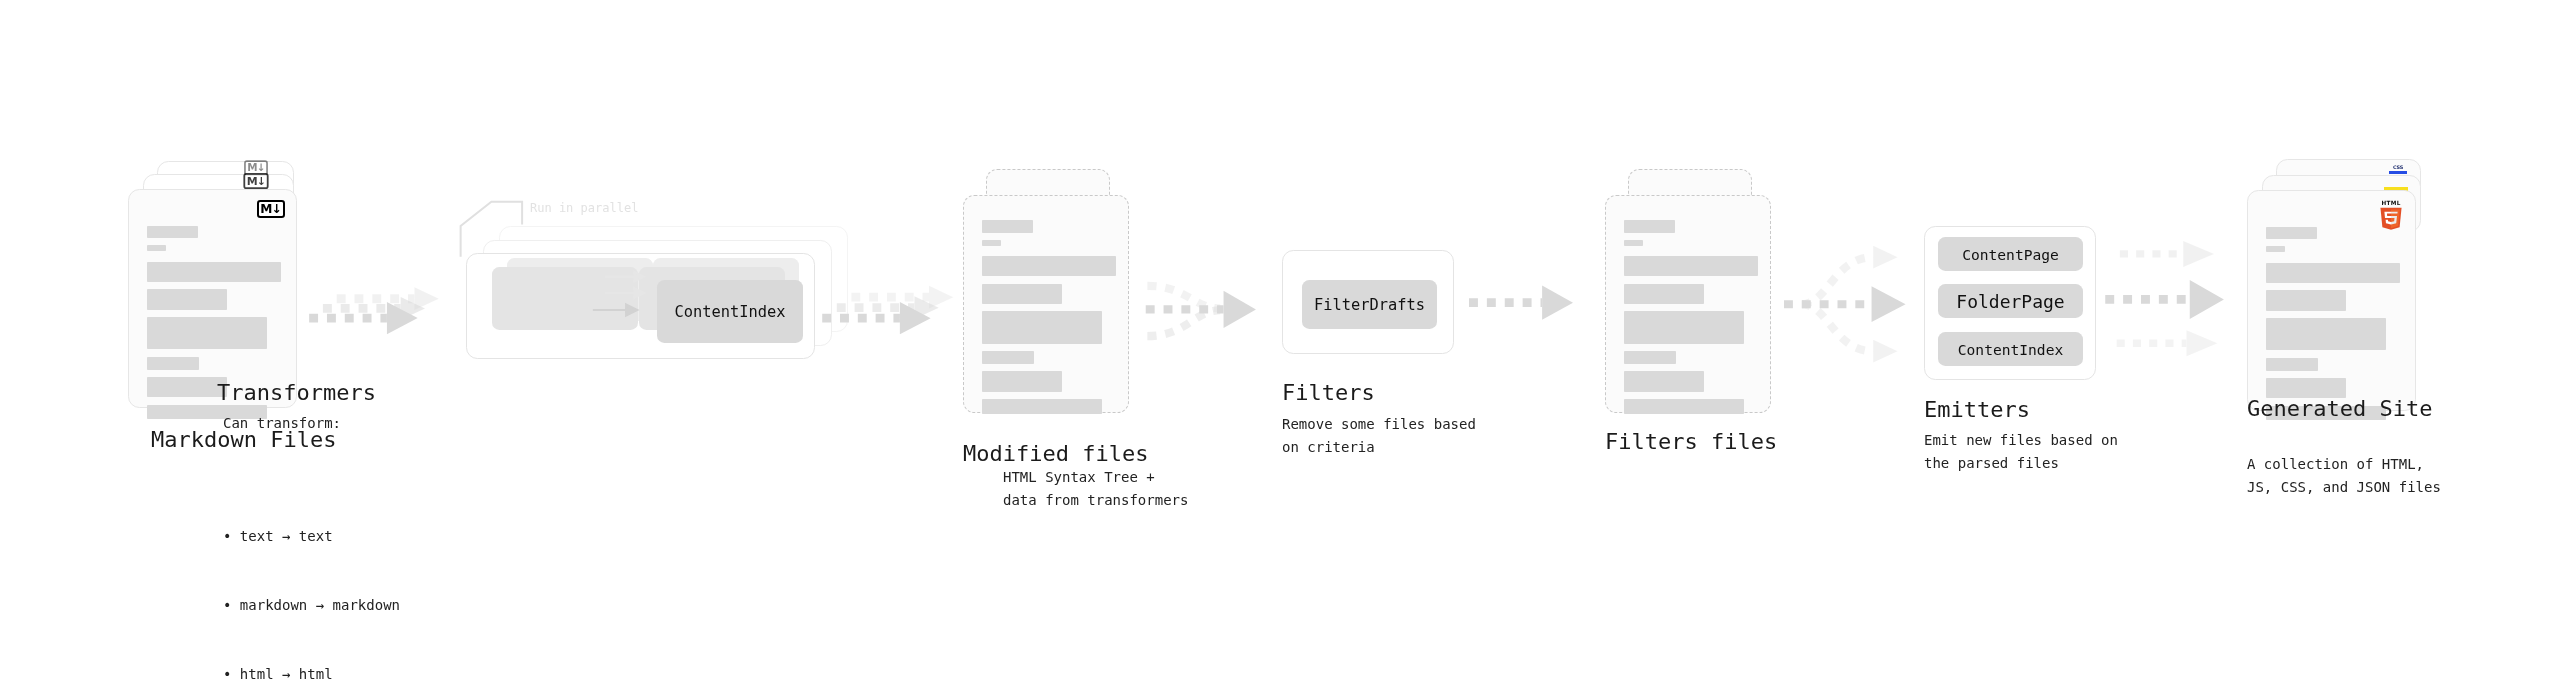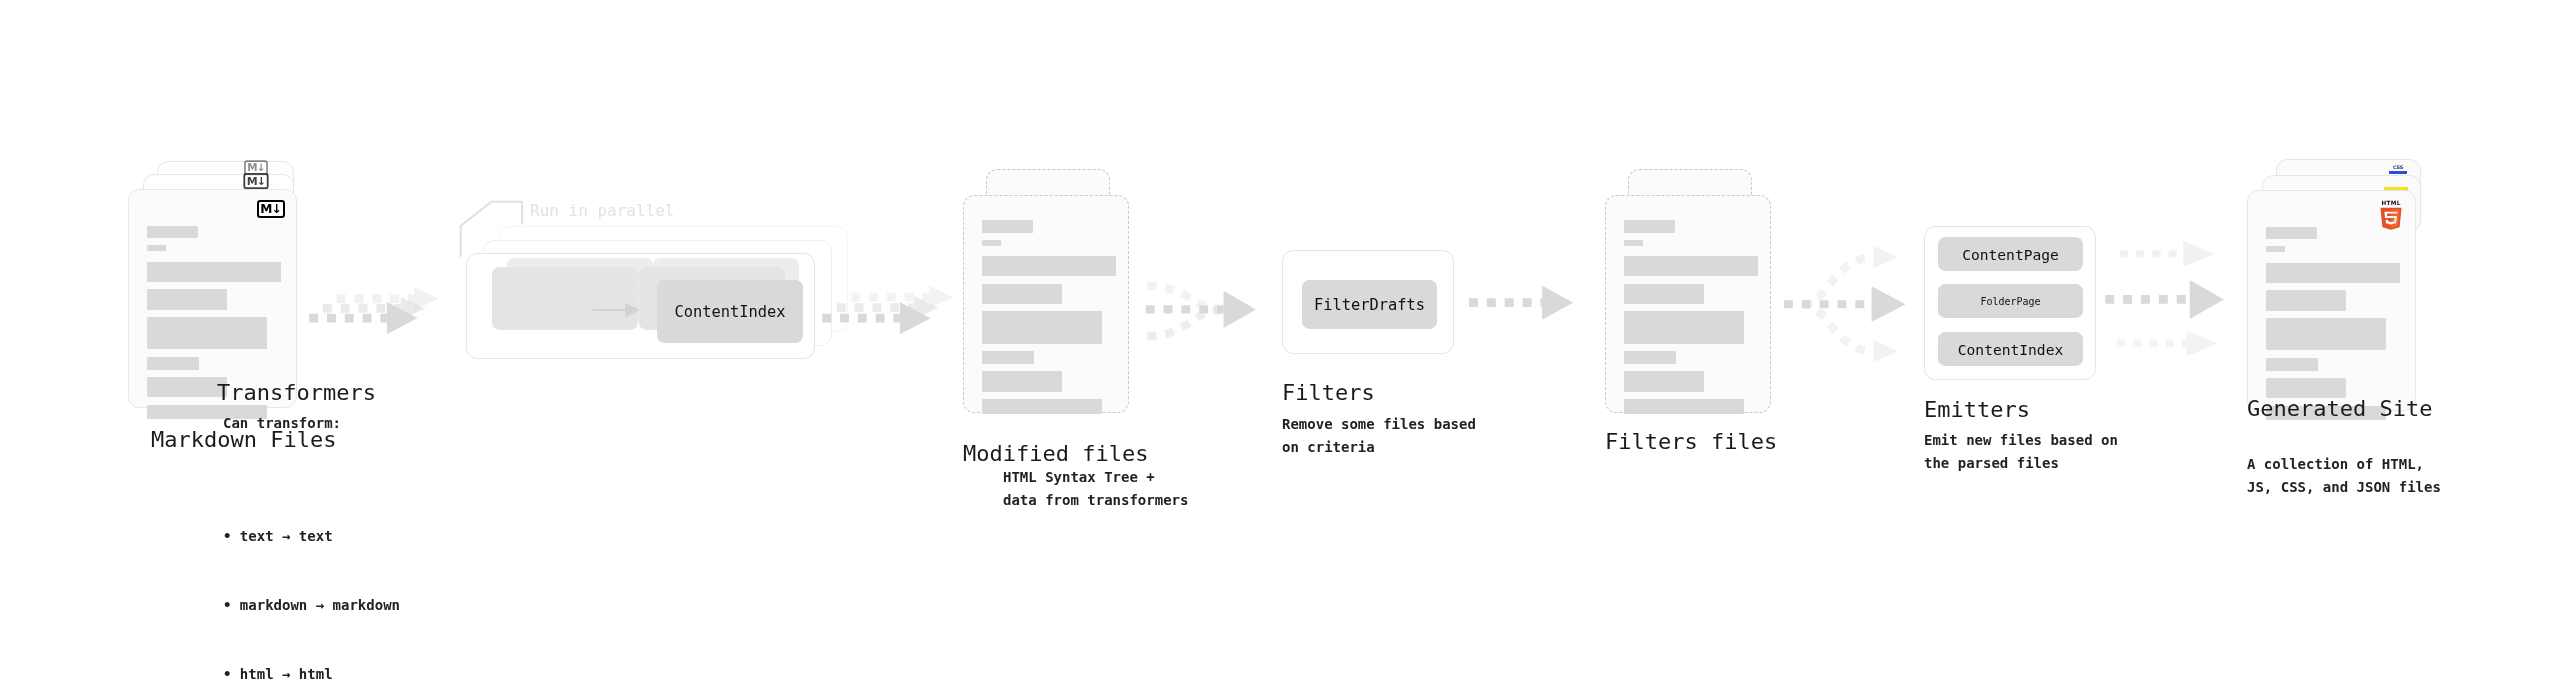--- a/index.html
+++ b/index.html
@@ -79,25 +79,24 @@
     color: #1b1b1b;
     letter-spacing: 0px;
     white-space: nowrap;
   }
   .sub {
     position: absolute;
     font-size: 14px;
     color: #222;
     line-height: 23px;
     white-space: pre;
-    font-weight: bold;
   }
   .caption-ghost {
     position: absolute;
-    font-size: 16px;
+    font-size: 12px;
     color: #e2e2e2;
     white-space: nowrap;
   }
   .blist { margin: 0; padding: 0; list-style: none; }
   .blist li { white-space: pre; }
 
   svg { overflow: visible; display: block; }
 </style>
 </head>
 <body>
@@ -275,21 +274,21 @@
     </g>
     <polygon points="108,52 150,74 108,96" fill="#d9d9d9"></polygon>
     <polygon points="110,2 140,16 110,30" fill="#d9d9d9" opacity="0.35"></polygon>
     <polygon points="110,118 140,132 110,146" fill="#d9d9d9" opacity="0.35"></polygon>
   </svg>
 
   <div class="group-box" style="left:1924px; top:226px; width:172px; height:154px;"></div>
   <div class="pill" style="left:1938px; top:237px; width:145px; height:34px; font-size:14.6px;">
     <span>ContentPage</span>
   </div>
-  <div class="pill" style="left:1938px; top:284px; width:145px; height:34px; font-size:10px;">
+  <div class="pill" style="left:1938px; top:284px; width:145px; height:34px; font-size:18px;">
     <span>FolderPage</span>
   </div>
   <div class="pill" style="left:1938px; top:332px; width:145px; height:34px; font-size:14.6px;">
     <span>ContentIndex</span>
   </div>
 
   <div class="title" style="left:1924px; top:397px;">Emitters</div>
   <div class="sub" style="left:1924px; top:429px;">Emit new files based on
 the parsed files</div>
 

